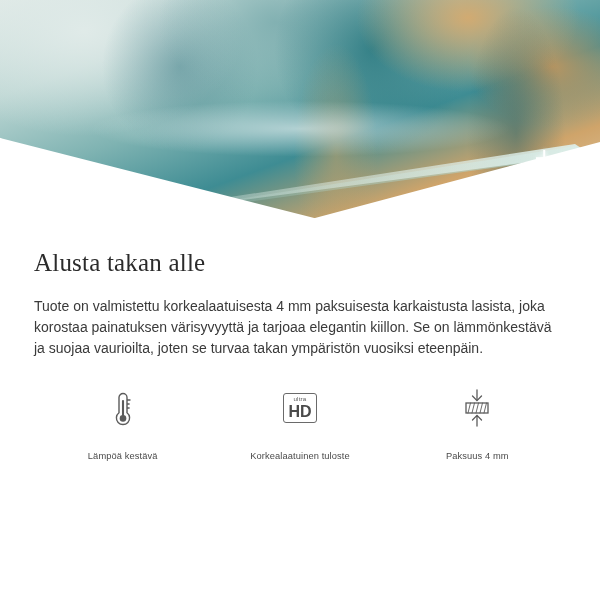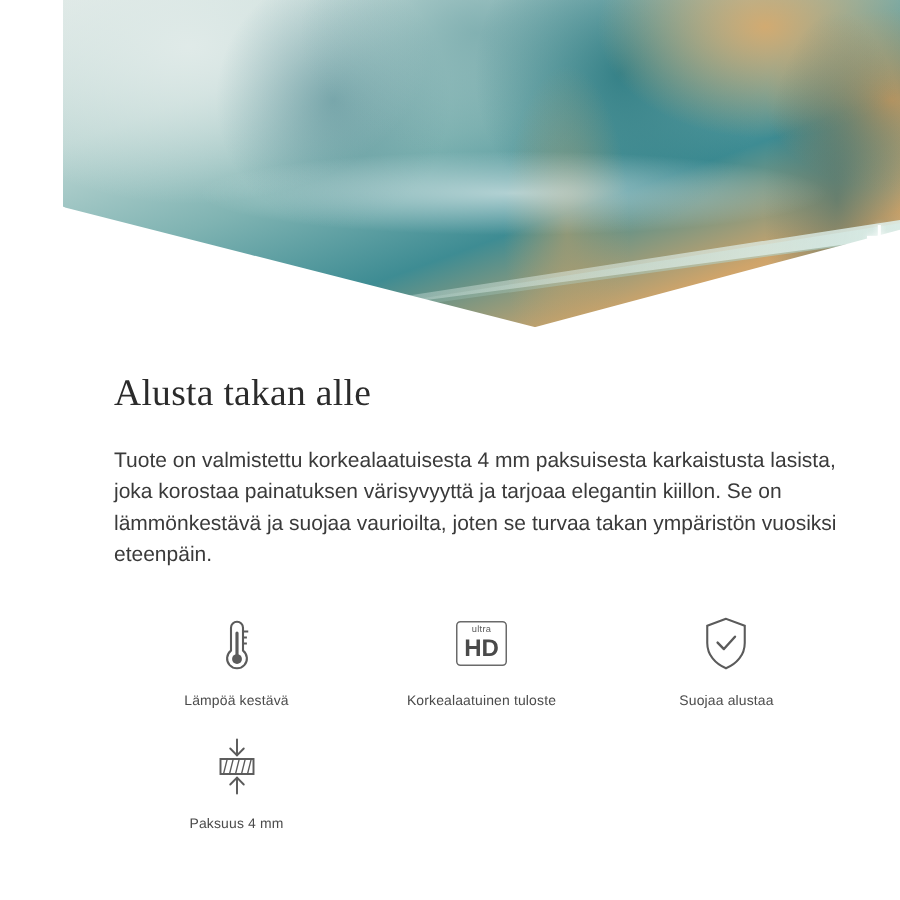--- a/index.html
+++ b/index.html
@@ -7,21 +7,20 @@
     width: 600px; height: 600px;
     background: #ffffff;
     font-family: "Liberation Sans", sans-serif;
     overflow: hidden;
   }
 
   .page {
     position: relative;
     width: 600px; height: 600px;
     background: #ffffff;
-    padding-left: 42px;
   }
 
   
   .hero {
     position: relative;
     width: 600px;
     height: 222px;
     overflow: hidden;
     background: #ffffff;
   }
@@ -126,21 +125,21 @@
     justify-content: flex-start;
   }
   .feature-icon {
     height: 46px;
     display: flex;
     align-items: center;
     justify-content: center;
     color: #5b5b5b;
   }
   .feature-label {
-    margin-top: 10px;
+    margin-top: 20px;
     font-size: 9.3px;
     color: #4a4a4a;
     text-align: center;
     letter-spacing: 0.1px;
   }
   .hd-badge {
     width: 34px; height: 30px;
     border: 1.4px solid #6a6a6a;
     border-radius: 3px;
     display: flex;
@@ -195,29 +194,20 @@
       <div class="feature">
         <div class="feature-icon">
           <div class="hd-badge">
             <span class="u">ultra</span>
             <span class="hd">HD</span>
           </div>
         </div>
         <div class="feature-label">Korkealaatuinen tuloste</div>
       </div>
 
-      <div class="feature">
-        <div class="feature-icon">
-          <svg width="34" height="40" viewBox="0 0 34 40" fill="none" stroke="#5b5b5b" stroke-width="1.4">
-            <path d="M17 3.5 4.5 8.2v11.4c0 8 5.4 14 12.5 16.9 7.1-2.9 12.5-8.9 12.5-16.9V8.2L17 3.5z"></path>
-            <path d="m11.4 19.4 4.2 4.3 7.4-8.2" stroke-width="1.6" stroke-linecap="round" stroke-linejoin="round"></path>
-          </svg>
-        </div>
-        <div class="feature-label">Suojaa alustaa</div>
-      </div>
 
 
 
       <div class="feature">
         <div class="feature-icon">
           <svg width="40" height="40" viewBox="0 0 40 40" fill="none" stroke="#5b5b5b" stroke-width="1.3" stroke-linecap="round">
             <path d="M20 2 V12"></path>
             <path d="M15.5 8 L20 12.6 L24.5 8"></path>
             <rect x="9" y="15" width="22" height="10" stroke-width="1.3"></rect>
             <path d="M11 25 L13.5 15 M15 25 L17.5 15 M19 25 L21.5 15 M23 25 L25.5 15 M27 25 L29.5 15" stroke-width="0.9"></path>

